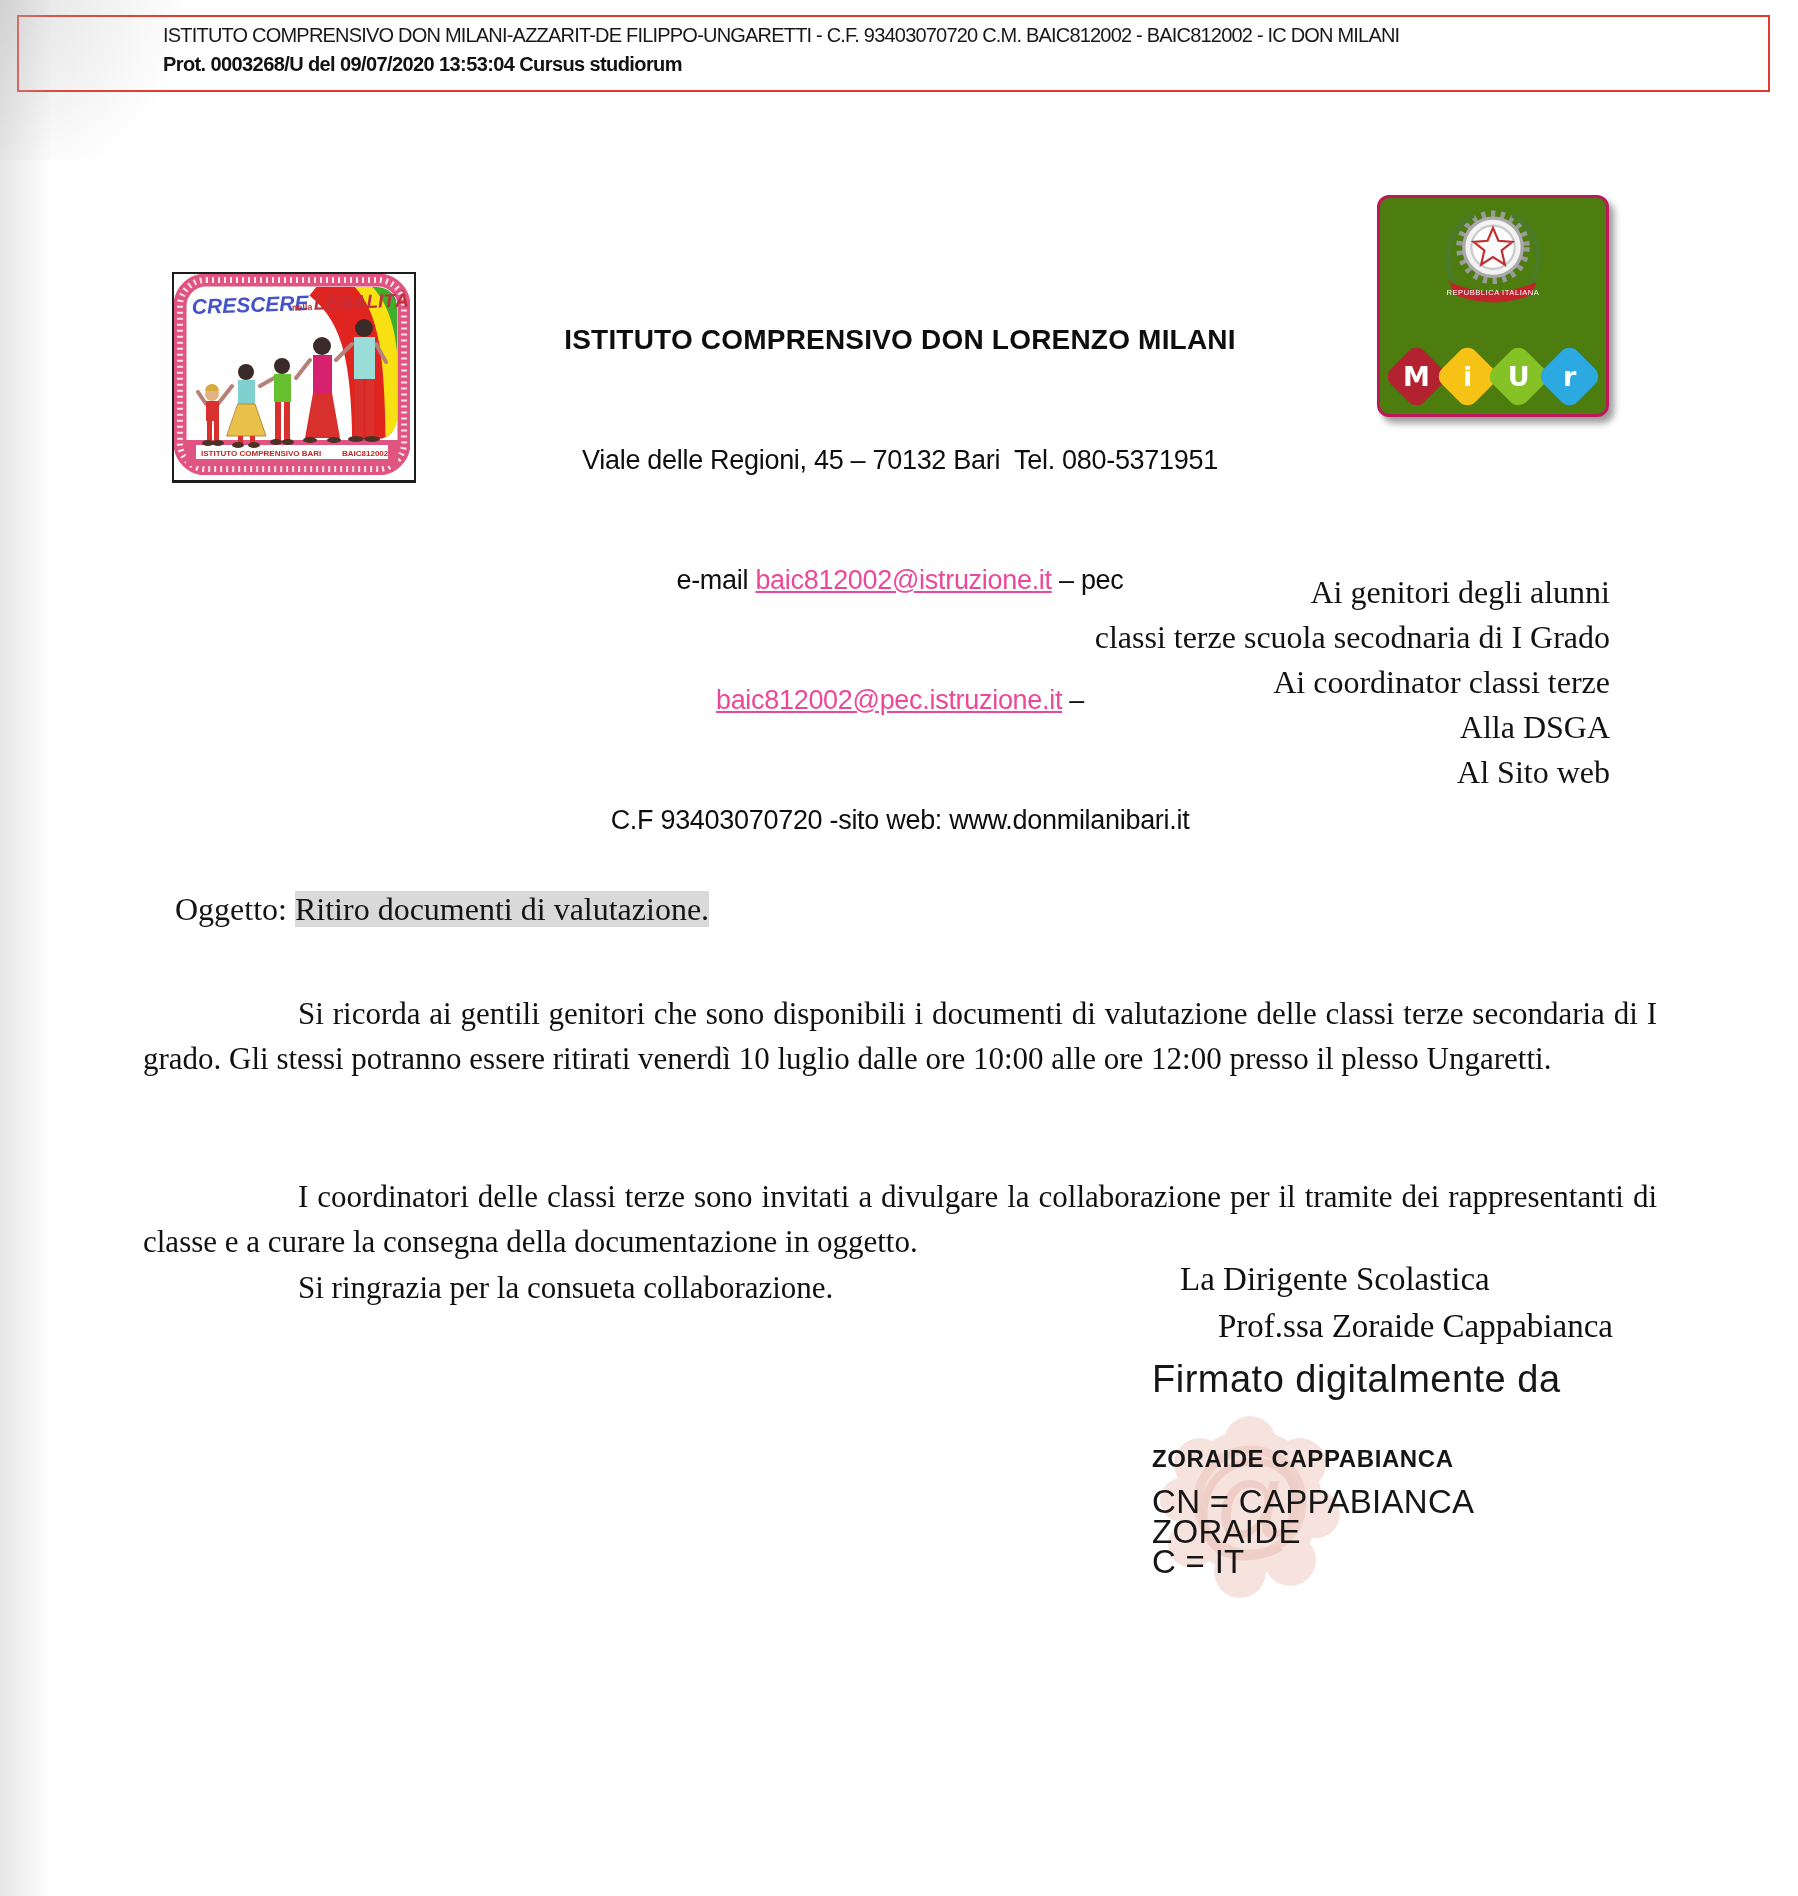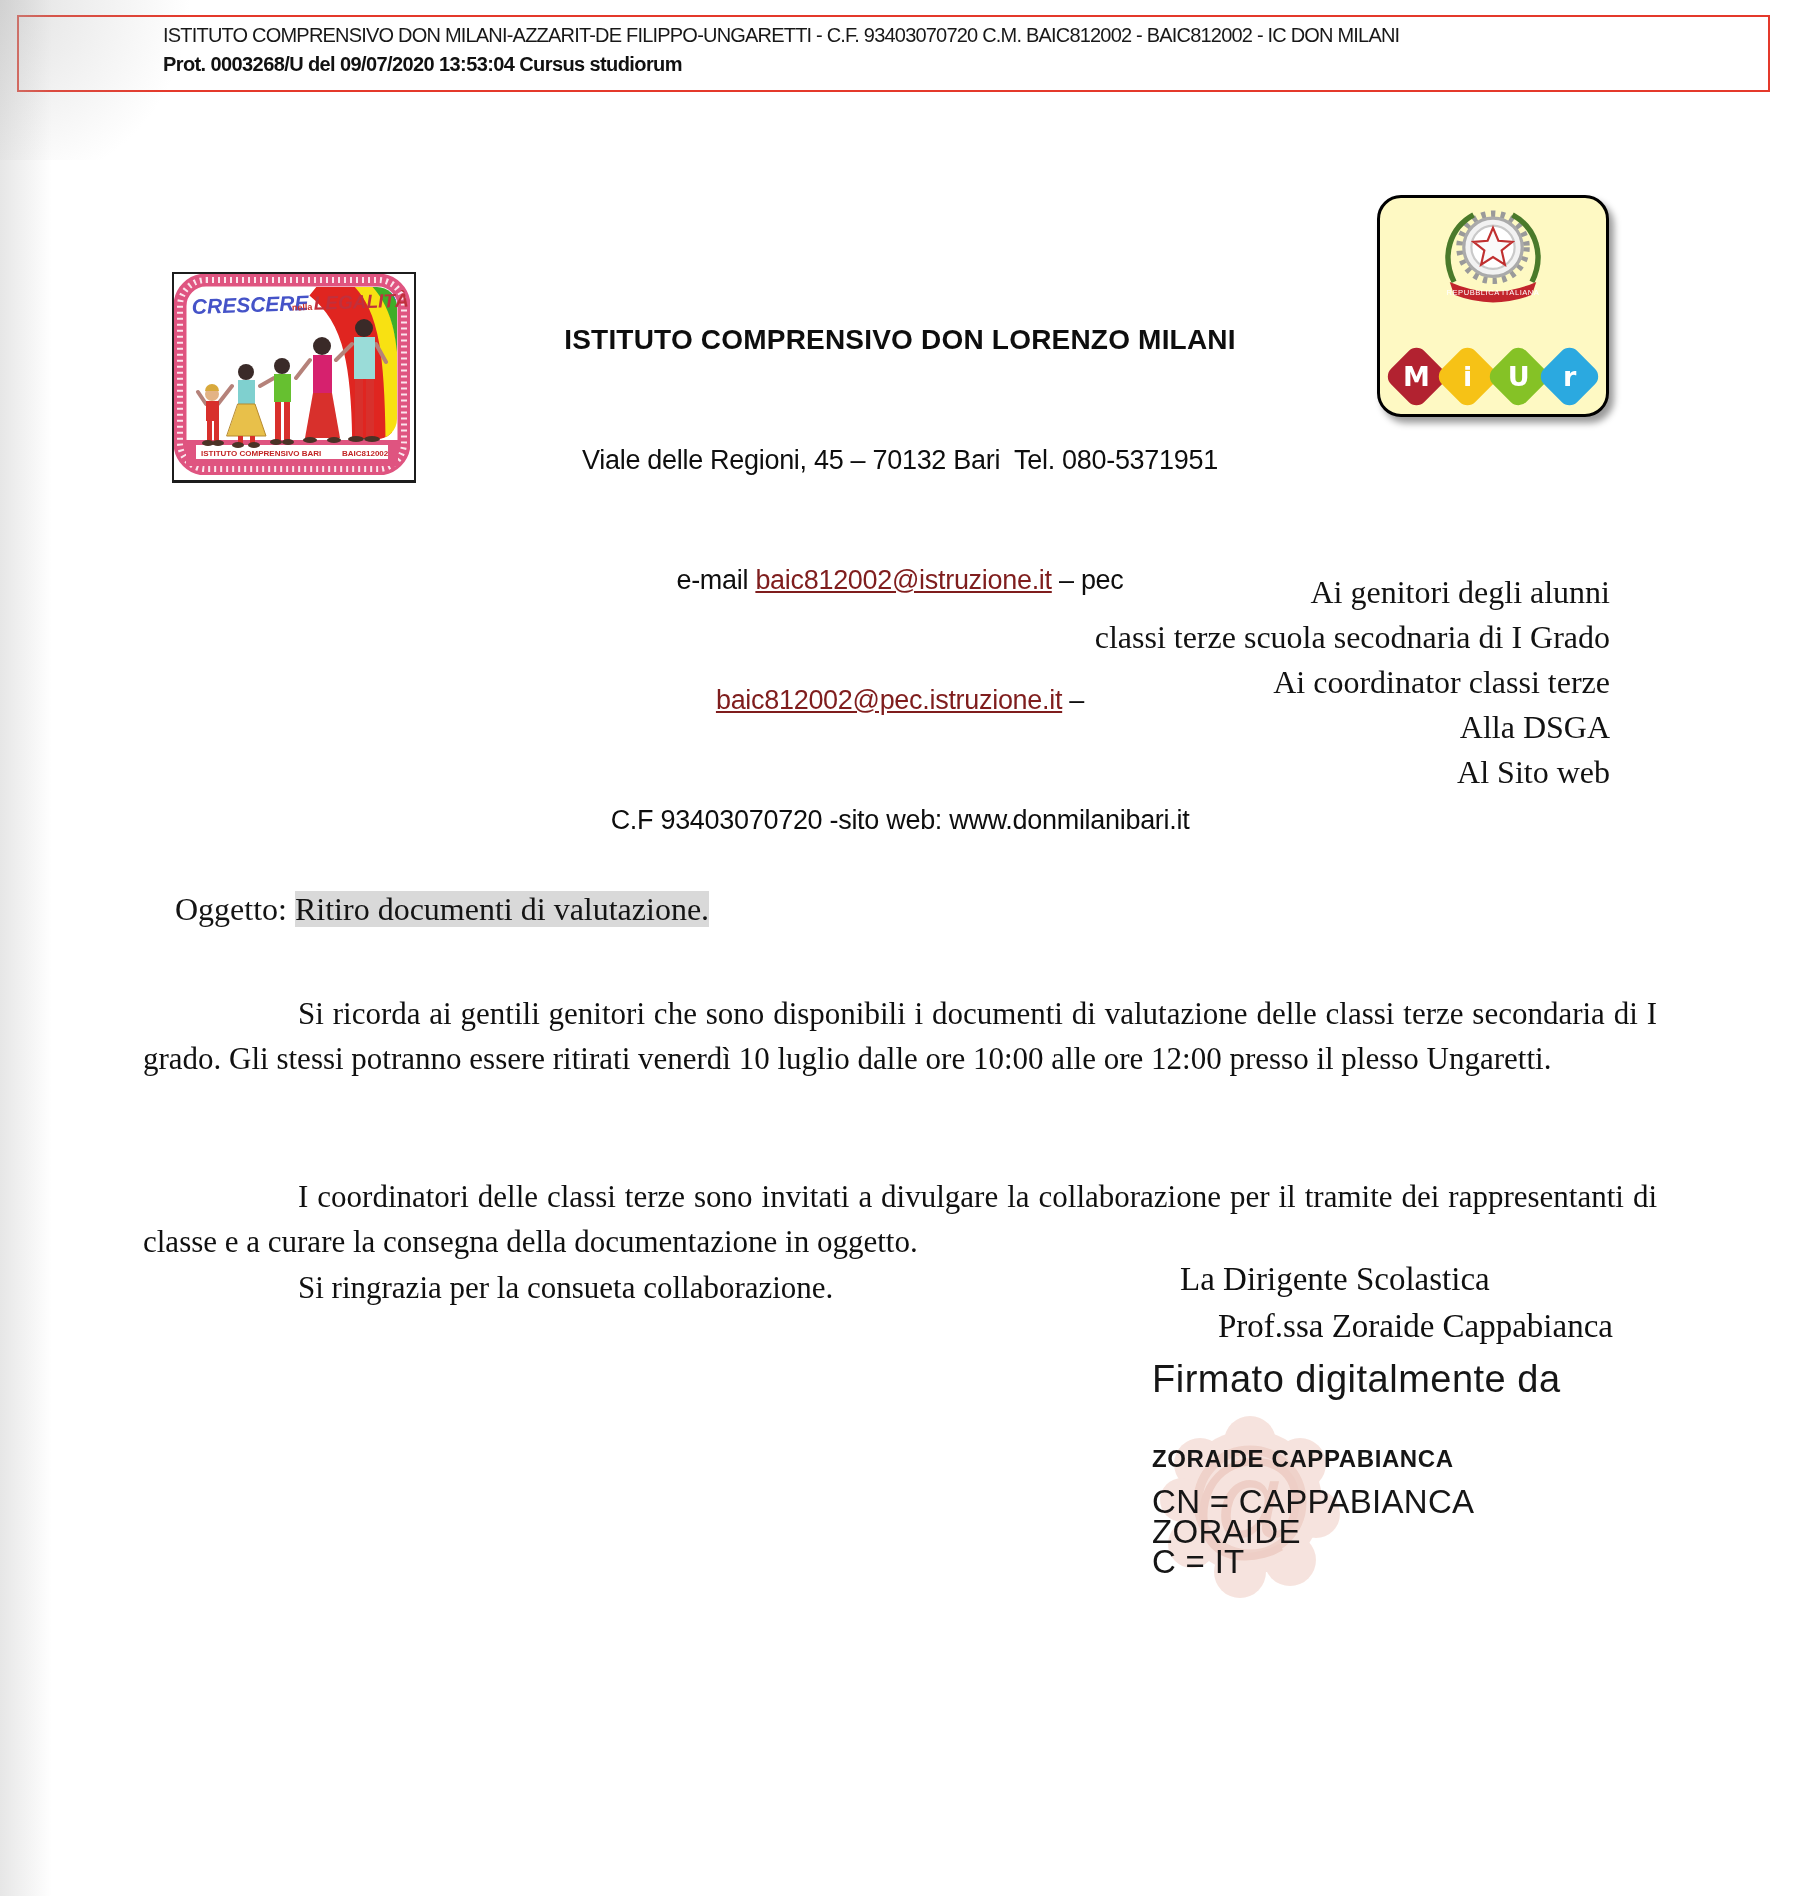--- a/index.html
+++ b/index.html
@@ -40,24 +40,24 @@
     border:2px solid #1c1c1c;border-bottom-width:3px;background:#fff;
   }
   .head-center{
     position:absolute;left:450px;top:232px;width:900px;
     text-align:center;
     font-family:"Liberation Sans","DejaVu Sans",sans-serif;
     font-size:27px;line-height:40px;color:#0e0e0e;letter-spacing:-0.3px;
     white-space:pre-wrap;
   }
   .head-center .b1{font-weight:bold;font-size:28px;letter-spacing:0.2px;margin-top:8px;}
-  .head-center a{color:#7f1d1d;text-decoration:underline;cursor:pointer;}
+  .head-center a{color:#ec4899;text-decoration:underline;cursor:pointer;}
   .miur-box{
     position:absolute;left:1377px;top:195px;width:226px;height:216px;
-    background:#fef9c3;border:3px solid #000000;border-radius:24px;
+    background:#4d7c0f;border:3px solid #be185d;border-radius:12px;
     box-shadow:5px 6px 7px rgba(0,0,0,.40);
   }
   .miur-emblem{position:absolute;left:50%;top:6px;transform:translateX(-50%);}
   .miur-row{position:absolute;left:50%;bottom:14px;transform:translateX(-50%);display:flex;}
   .diamond{
     width:47px;height:47px;border-radius:11px;transform:rotate(45deg);
     display:flex;align-items:center;justify-content:center;margin:0 2px;
   }
   .diamond span{
     transform:rotate(-45deg);color:#fff;font-weight:bold;font-size:27px;

